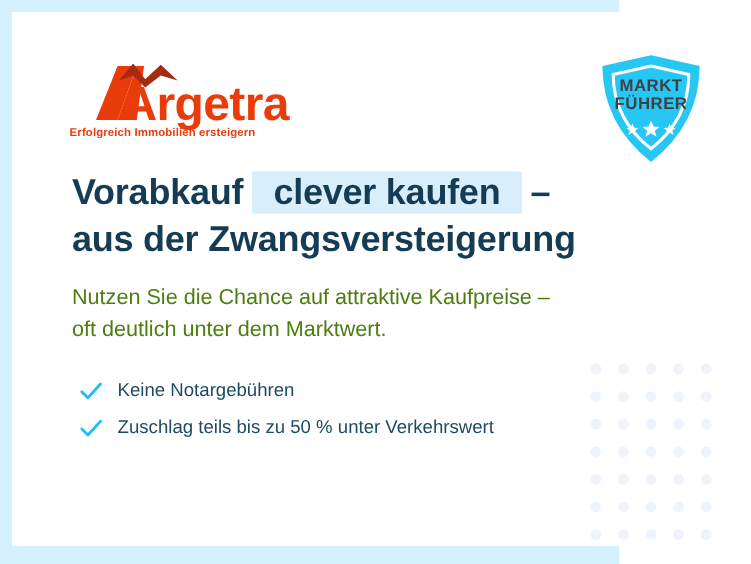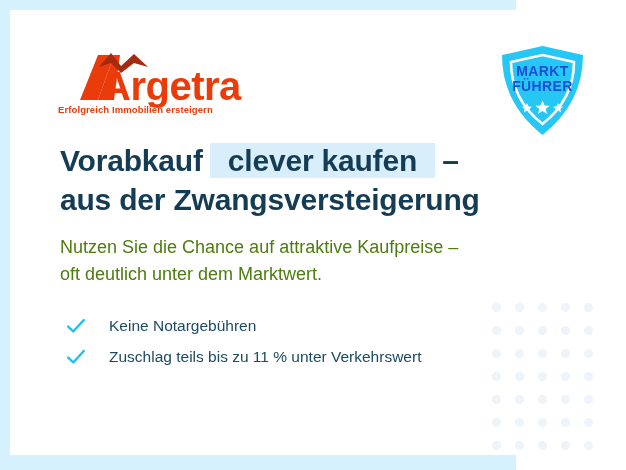--- a/index.html
+++ b/index.html
@@ -79,21 +79,21 @@
     height: 95px;
     display: flex;
     flex-direction: column;
     align-items: center;
     justify-content: flex-start;
     padding-top: 21px;
     box-sizing: border-box;
     pointer-events: none;
   }
   .badge-line {
-    color: #1d4ed8;
+    color: #404040;
     font-weight: bold;
     font-size: 14px;
     letter-spacing: 0.4px;
     line-height: 15px;
     font-family: "Liberation Sans", sans-serif;
   }
   .badge-stars {
     margin-top: 5px;
     display: flex;
     align-items: center;
@@ -136,21 +136,20 @@
   .bullets {
     position: absolute;
     left: 55px;
     top: 300px;
     width: 500px;
   }
   .bullet {
     display: flex;
     align-items: center;
     height: 31px;
-    gap: 11px;
   }
   .check {
     width: 22px;
     height: 22px;
     flex: 0 0 22px;
     margin-right: 11px;
     display: block;
   }
   .bullet-label {
     color: #1d4a63;
@@ -253,18 +252,18 @@
       <div class="bullet">
         <svg class="check" viewBox="0 0 24 24">
           <path d="M3.5 12.6 L9 18 L20.5 5.5" fill="none" stroke="#1fc0f1" stroke-width="2.6" stroke-linecap="round" stroke-linejoin="round"></path>
         </svg>
         <span class="bullet-label">Keine Notargebühren</span>
       </div>
       <div class="bullet">
         <svg class="check" viewBox="0 0 24 24">
           <path d="M3.5 12.6 L9 18 L20.5 5.5" fill="none" stroke="#1fc0f1" stroke-width="2.6" stroke-linecap="round" stroke-linejoin="round"></path>
         </svg>
-        <span class="bullet-label">Zuschlag teils bis zu 11 % unter Verkehrswert</span>
+        <span class="bullet-label">Zuschlag teils bis zu 50 % unter Verkehrswert</span>
       </div>
     </div>
 
   </div>
 </div>
 
 </body></html>

